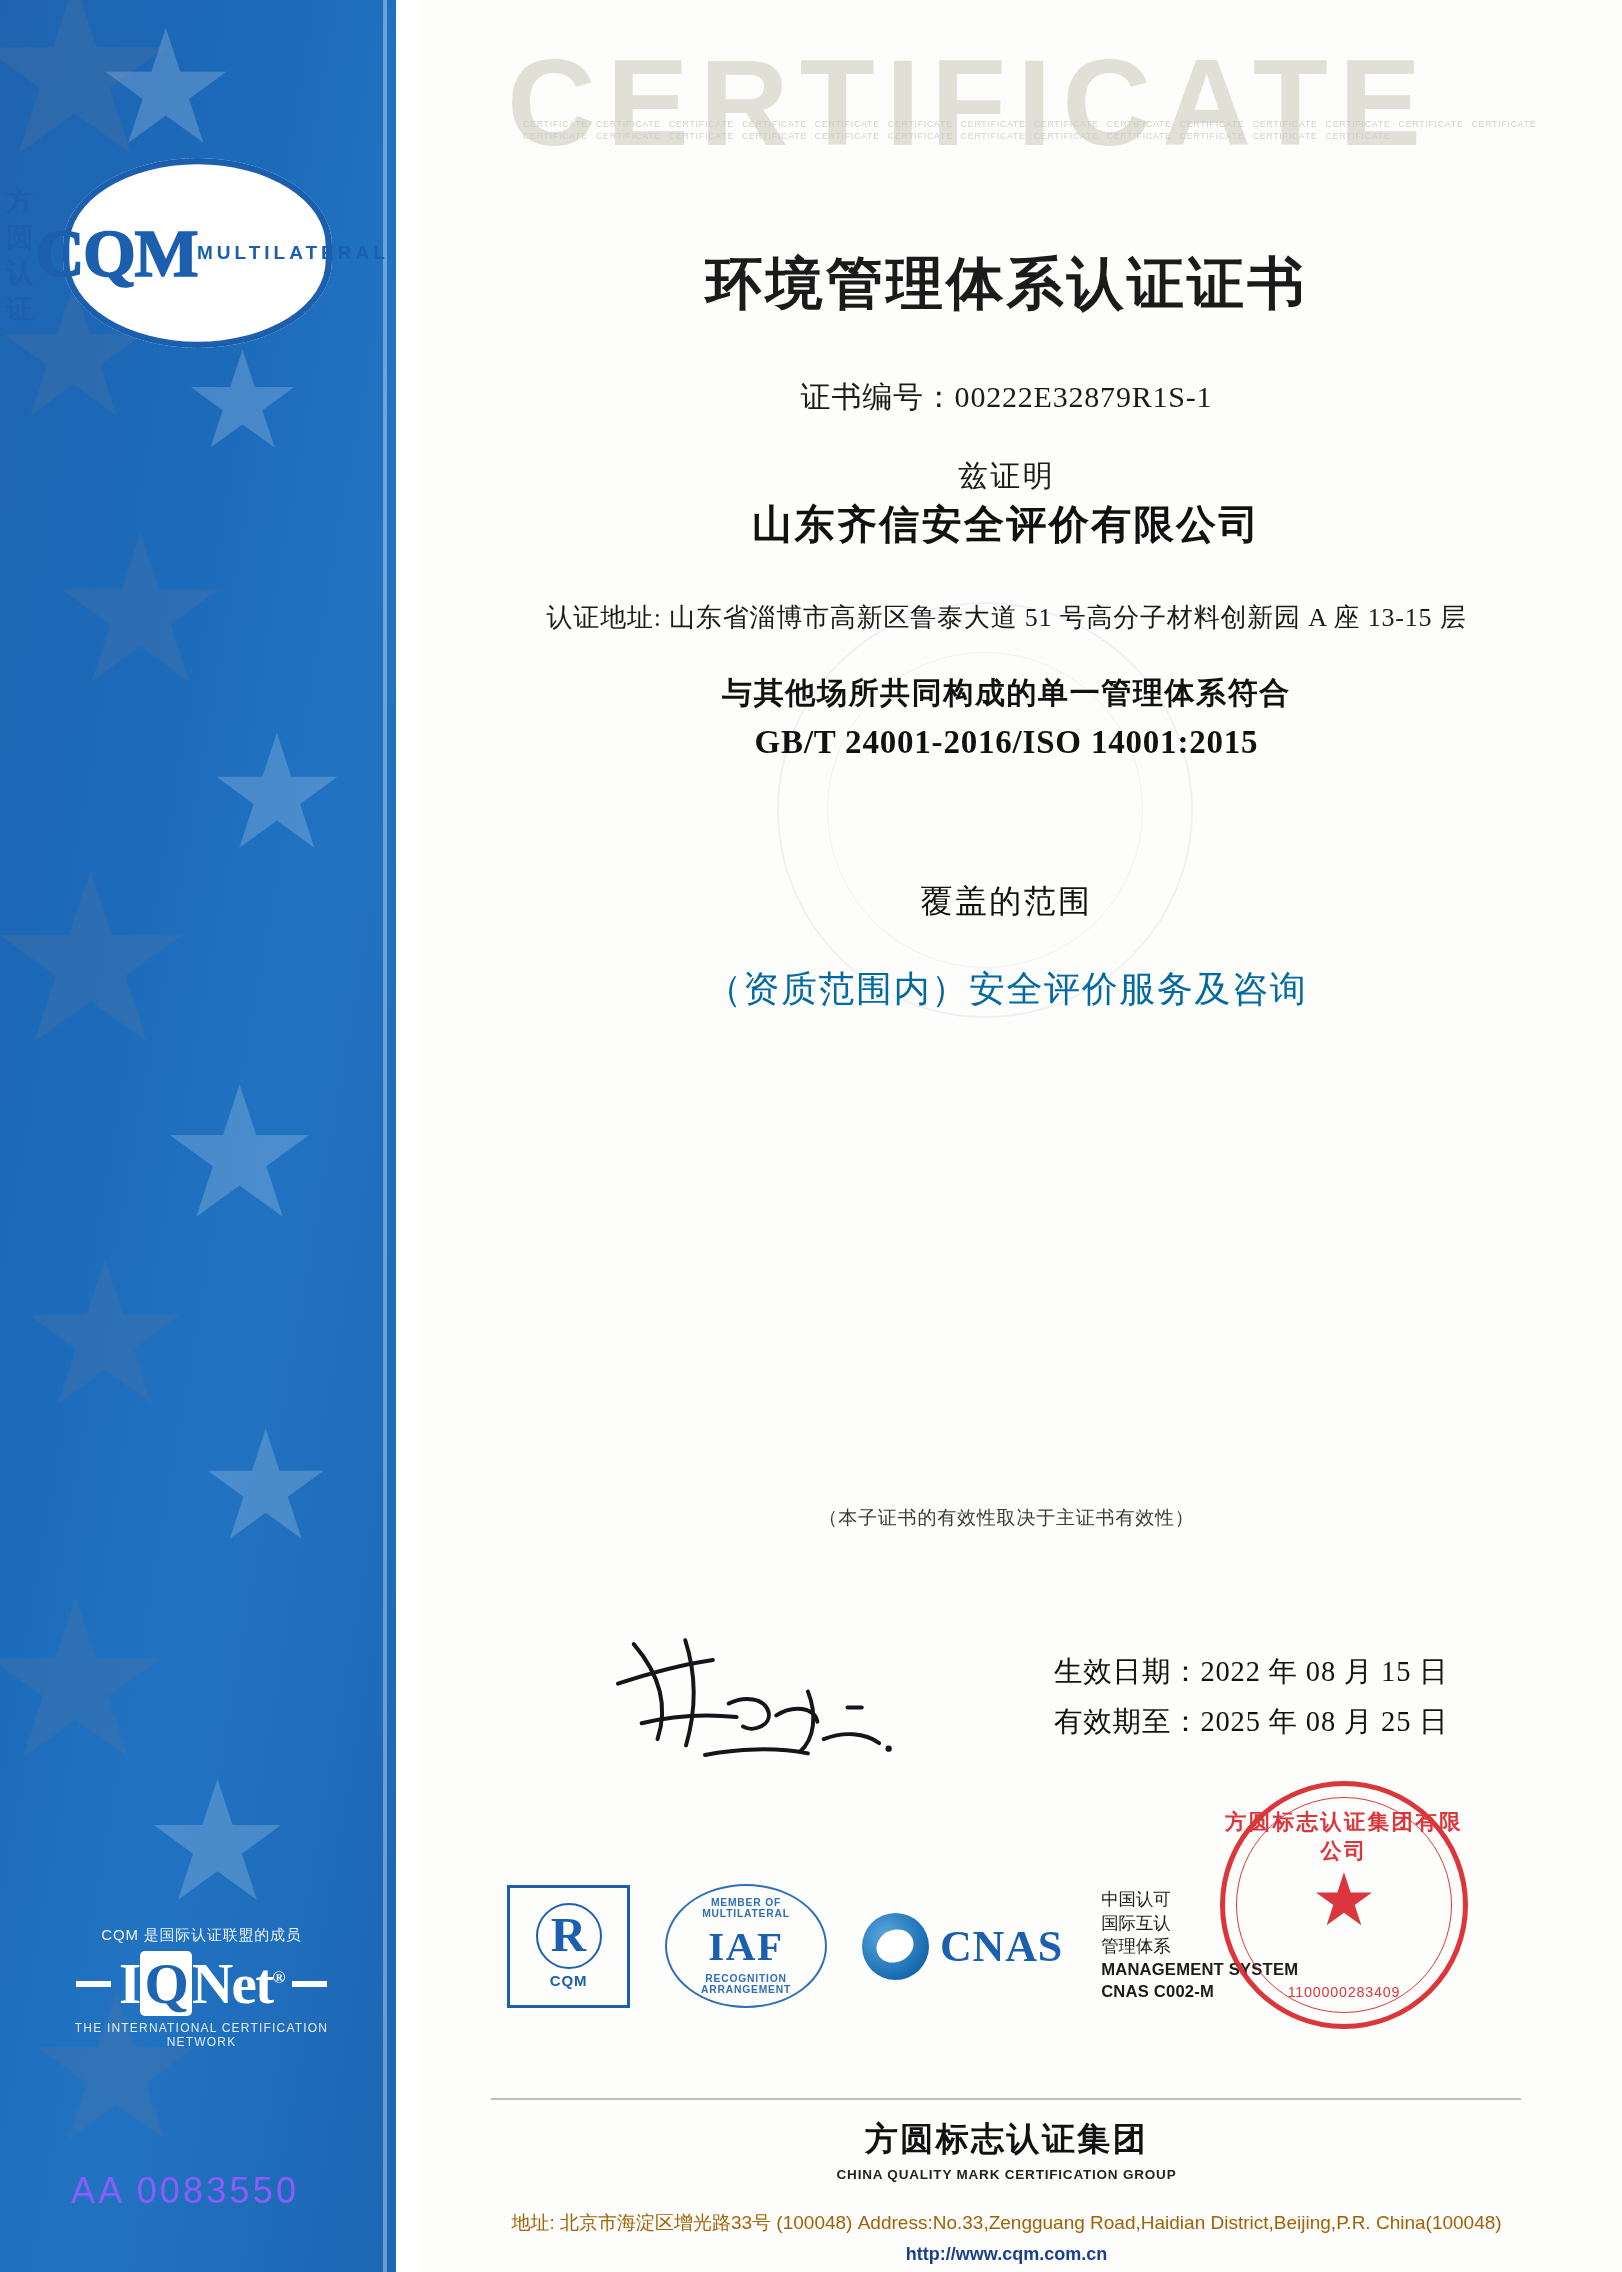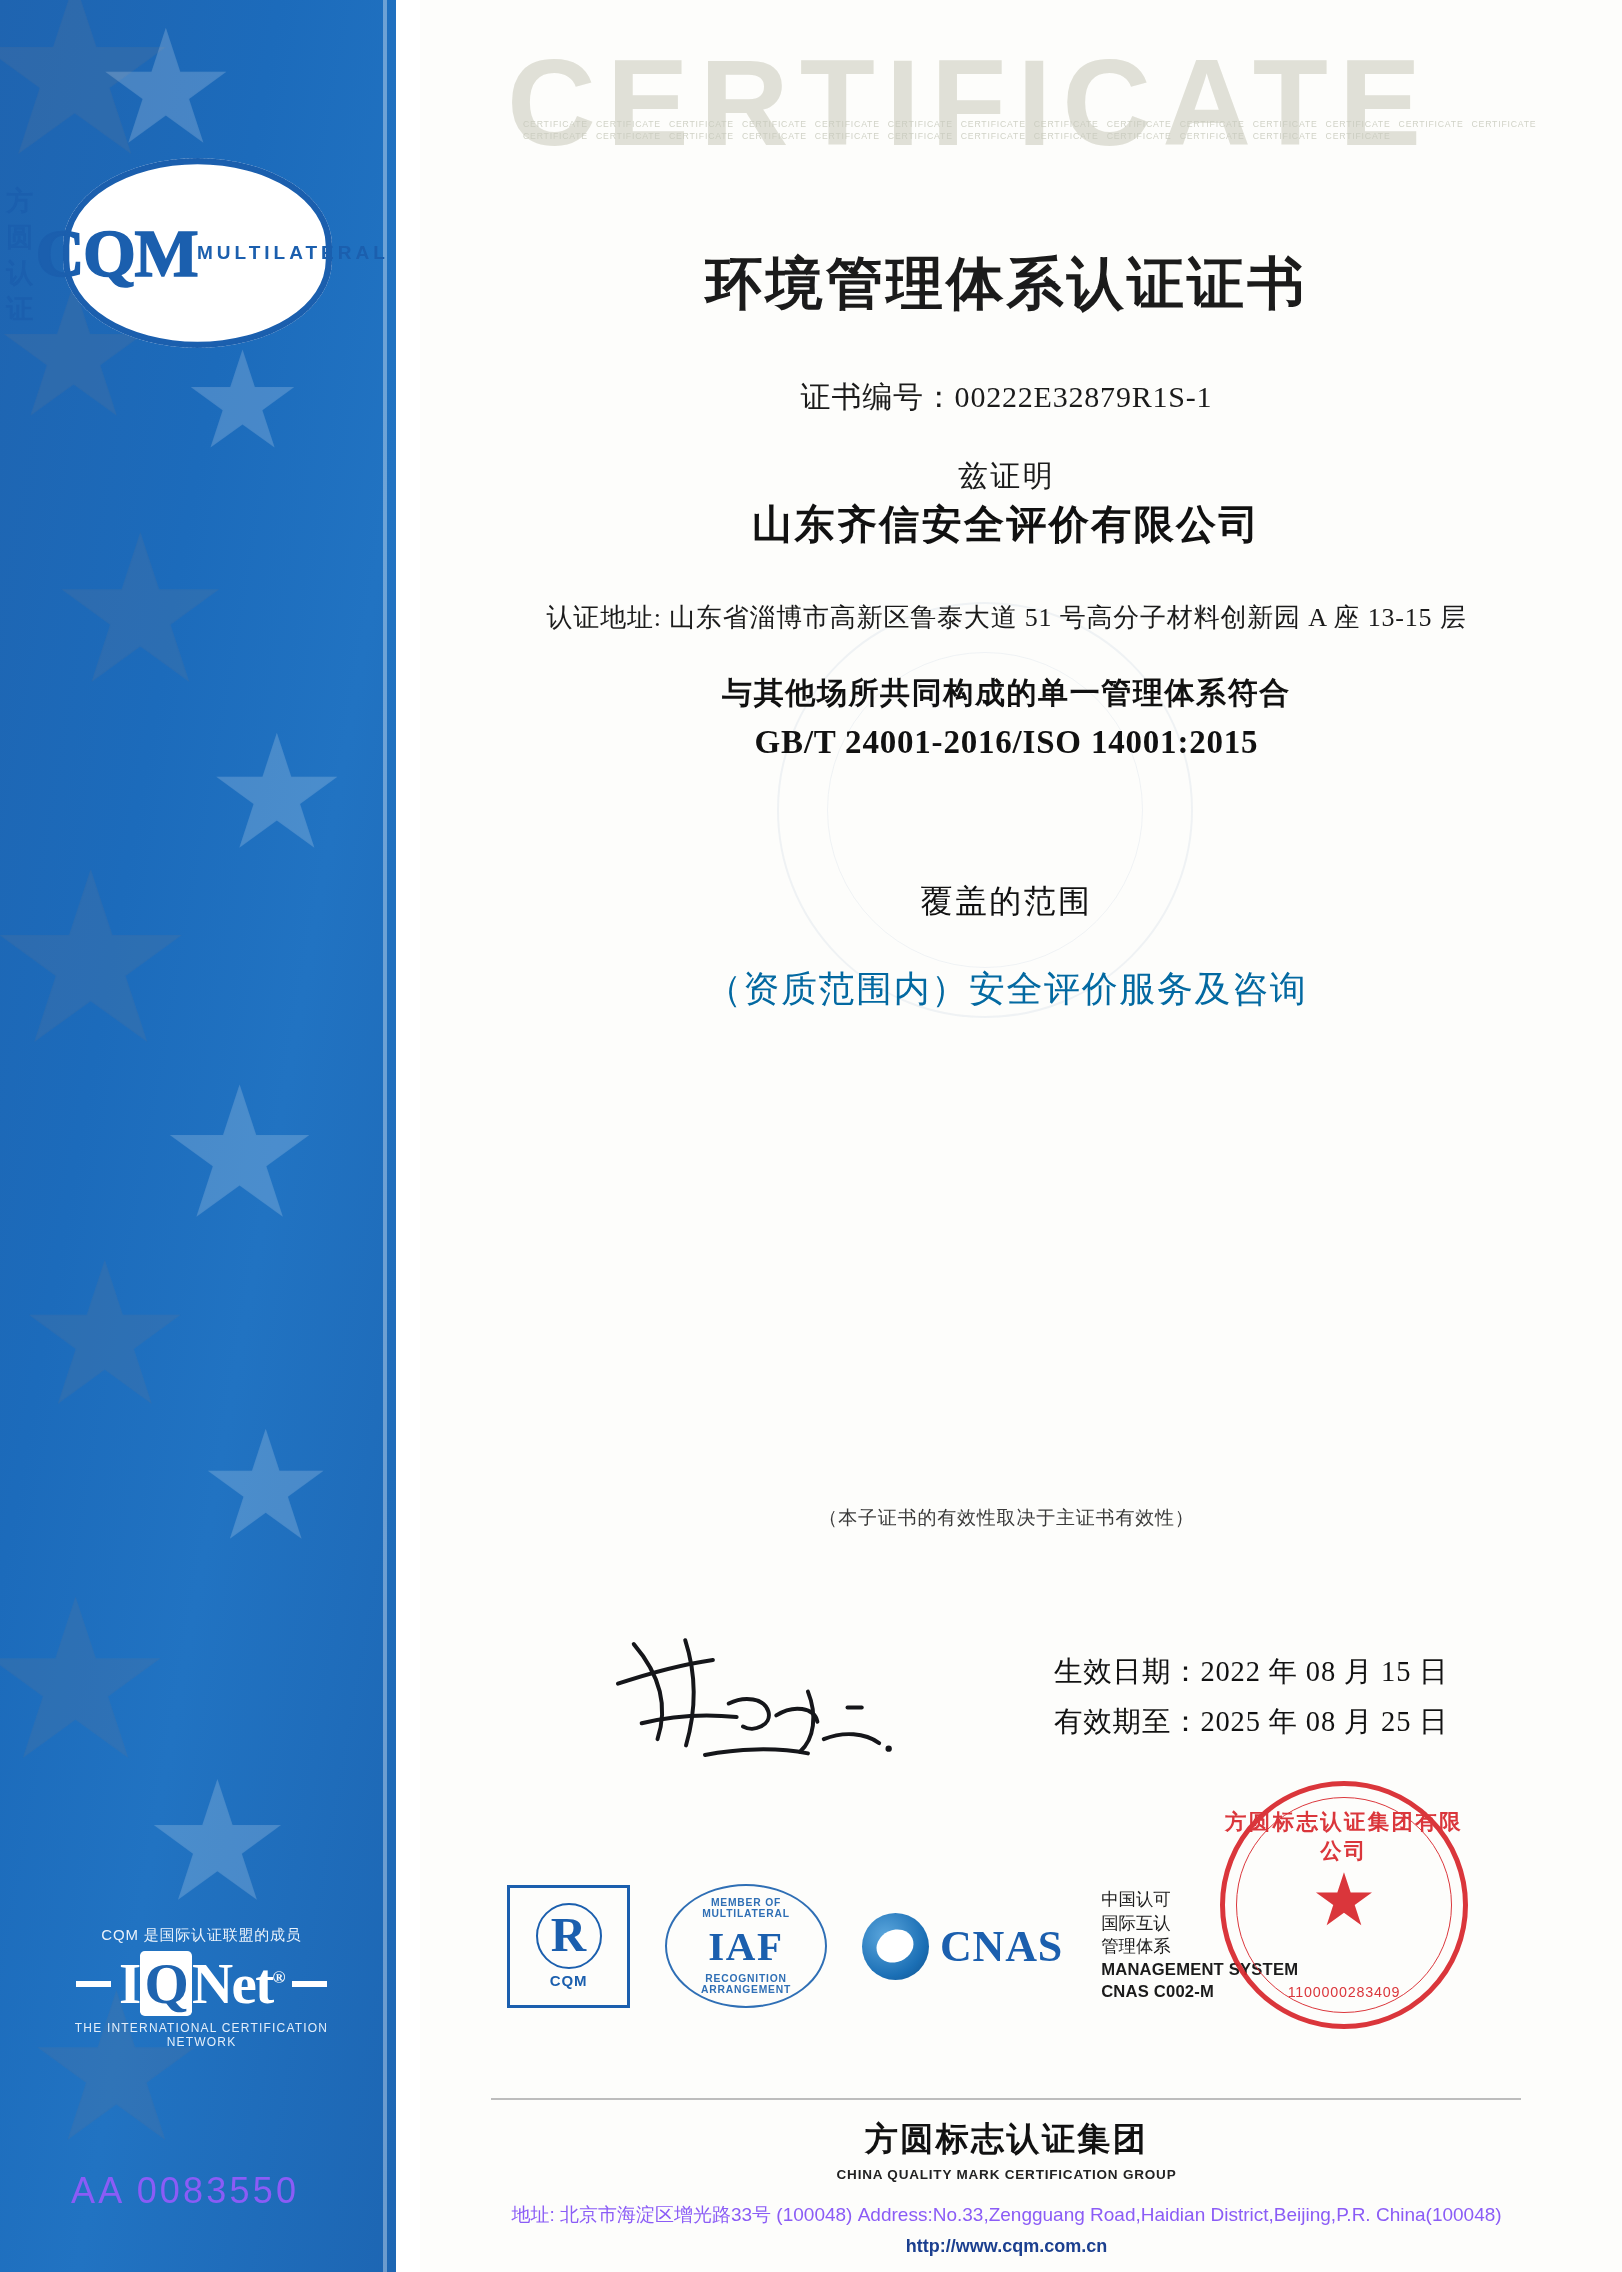--- a/index.html
+++ b/index.html
@@ -457,23 +457,23 @@
     letter-spacing: 2.4px;
   }
   .footer .brand-en {
     margin-top: 4.8px;
     font-size: 13.5px;
     font-weight: bold;
     color: #222222;
     letter-spacing: 0.8px;
   }
   .footer .addr {
-    margin-top: 20px;
+    margin-top: 28px;
     font-size: 19px;
-    color: #8b5cf6;
+    color: #a16207;
   }
   .footer .site {
     margin-top: 8px;
     font-size: 18px;
     font-weight: bold;
     color: #1b3f8f;
   }
 </style>
 </head>
 <body>

